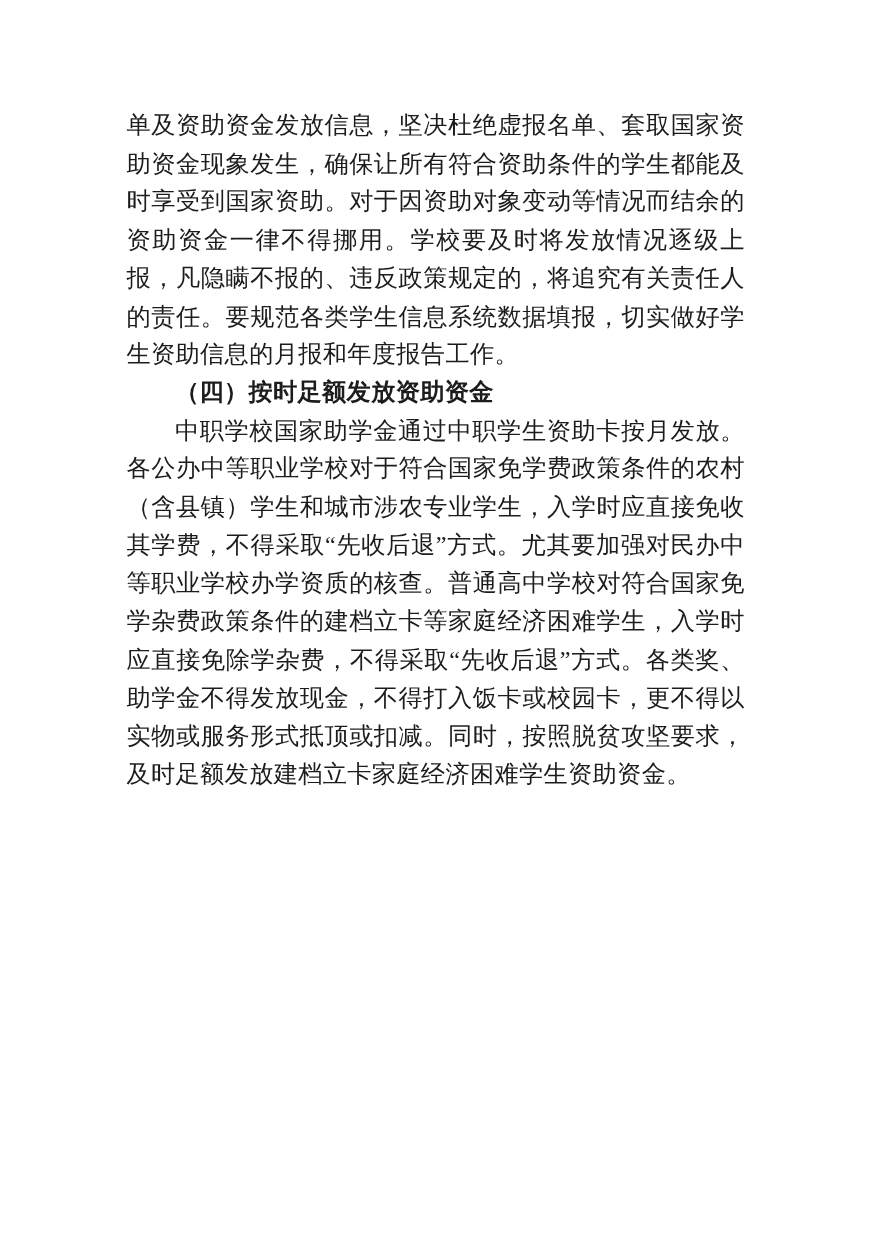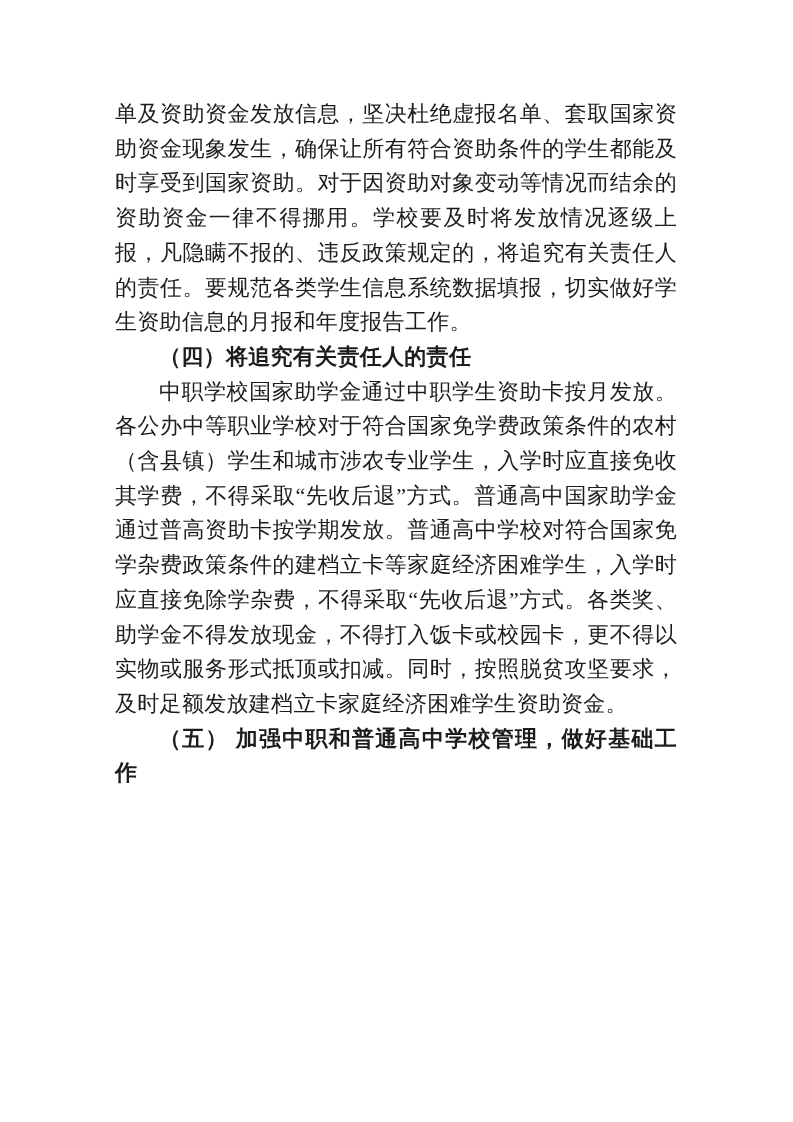--- a/index.html
+++ b/index.html
@@ -46,18 +46,17 @@
     line-height: 20px;
     color: #111111;
   }
 </style>
 </head>
 <body>
 
 <div class="page">
   <div class="content">
     <p class="para-noindent">单及资助资金发放信息，坚决杜绝虚报名单、套取国家资助资金现象发生，确保让所有符合资助条件的学生都能及时享受到国家资助。对于因资助对象变动等情况而结余的资助资金一律不得挪用。学校要及时将发放情况逐级上报，凡隐瞒不报的、违反政策规定的，将追究有关责任人的责任。要规范各类学生信息系统数据填报，切实做好学生资助信息的月报和年度报告工作。</p>
-    <p class="heading">（四）将追究有关责任人的责任</p>
-    <p class="para-indent">中职学校国家助学金通过中职学生资助卡按月发放。各公办中等职业学校对于符合国家免学费政策条件的农村（含县镇）学生和城市涉农专业学生，入学时应直接免收其学费，不得采取“先收后退”方式。普通高中国家助学金通过普高资助卡按学期发放。普通高中学校对符合国家免学杂费政策条件的建档立卡等家庭经济困难学生，入学时应直接免除学杂费，不得采取“先收后退”方式。各类奖、助学金不得发放现金，不得打入饭卡或校园卡，更不得以实物或服务形式抵顶或扣减。同时，按照脱贫攻坚要求，及时足额发放建档立卡家庭经济困难学生资助资金。</p>
-    <p class="heading">（五） 加强中职和普通高中学校管理，做好基础工作</p>
+    <p class="heading">（四）按时足额发放资助资金</p>
+    <p class="para-indent">中职学校国家助学金通过中职学生资助卡按月发放。各公办中等职业学校对于符合国家免学费政策条件的农村（含县镇）学生和城市涉农专业学生，入学时应直接免收其学费，不得采取“先收后退”方式。尤其要加强对民办中等职业学校办学资质的核查。普通高中学校对符合国家免学杂费政策条件的建档立卡等家庭经济困难学生，入学时应直接免除学杂费，不得采取“先收后退”方式。各类奖、助学金不得发放现金，不得打入饭卡或校园卡，更不得以实物或服务形式抵顶或扣减。同时，按照脱贫攻坚要求，及时足额发放建档立卡家庭经济困难学生资助资金。</p>
   </div>
   <div class="page-num">15</div>
 </div>
 
 </body></html>

